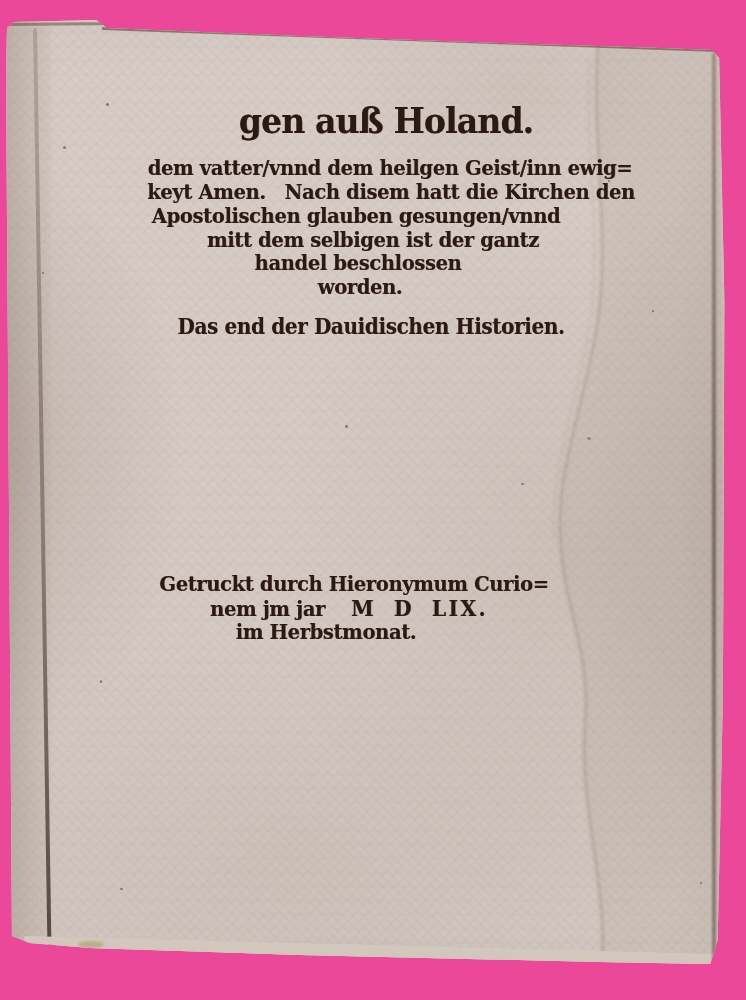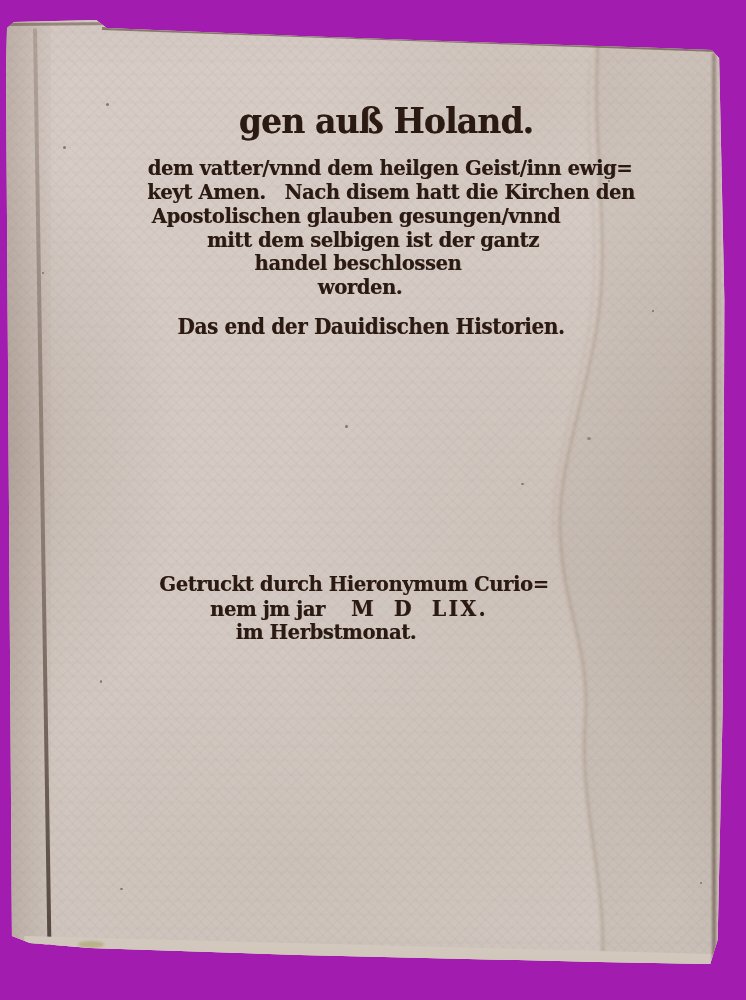--- a/index.html
+++ b/index.html
@@ -1,18 +1,18 @@
 <!DOCTYPE html>
 <html><head>
 <meta charset="utf-8">
 <style>
   html,body{margin:0;padding:0;background:#ffffff;}
   .photo{
     position:relative;width:746px;height:1000px;overflow:hidden;
-    background:#a21caf;
+    background:#ec4899;
     font-family:"DejaVu Serif", serif;
   }
   
   .page{
     position:absolute;inset:0;
     clip-path:polygon(
       0.80% 7.0%, 0.94% 2.8%, 1.88% 2.2%, 12.9% 2.0%, 14.3% 2.8%,
       40.2% 3.6%, 67.0% 4.3%, 88.5% 4.8%, 95.4% 5.0%, 96.4% 5.8%,
       97.1% 30%, 96.9% 70%, 96.2% 94%, 95.2% 96.4%,
       80.4% 96.2%, 40.2% 95.5%, 12.1% 94.8%, 4.0% 94.3%, 1.6% 93.6%);

